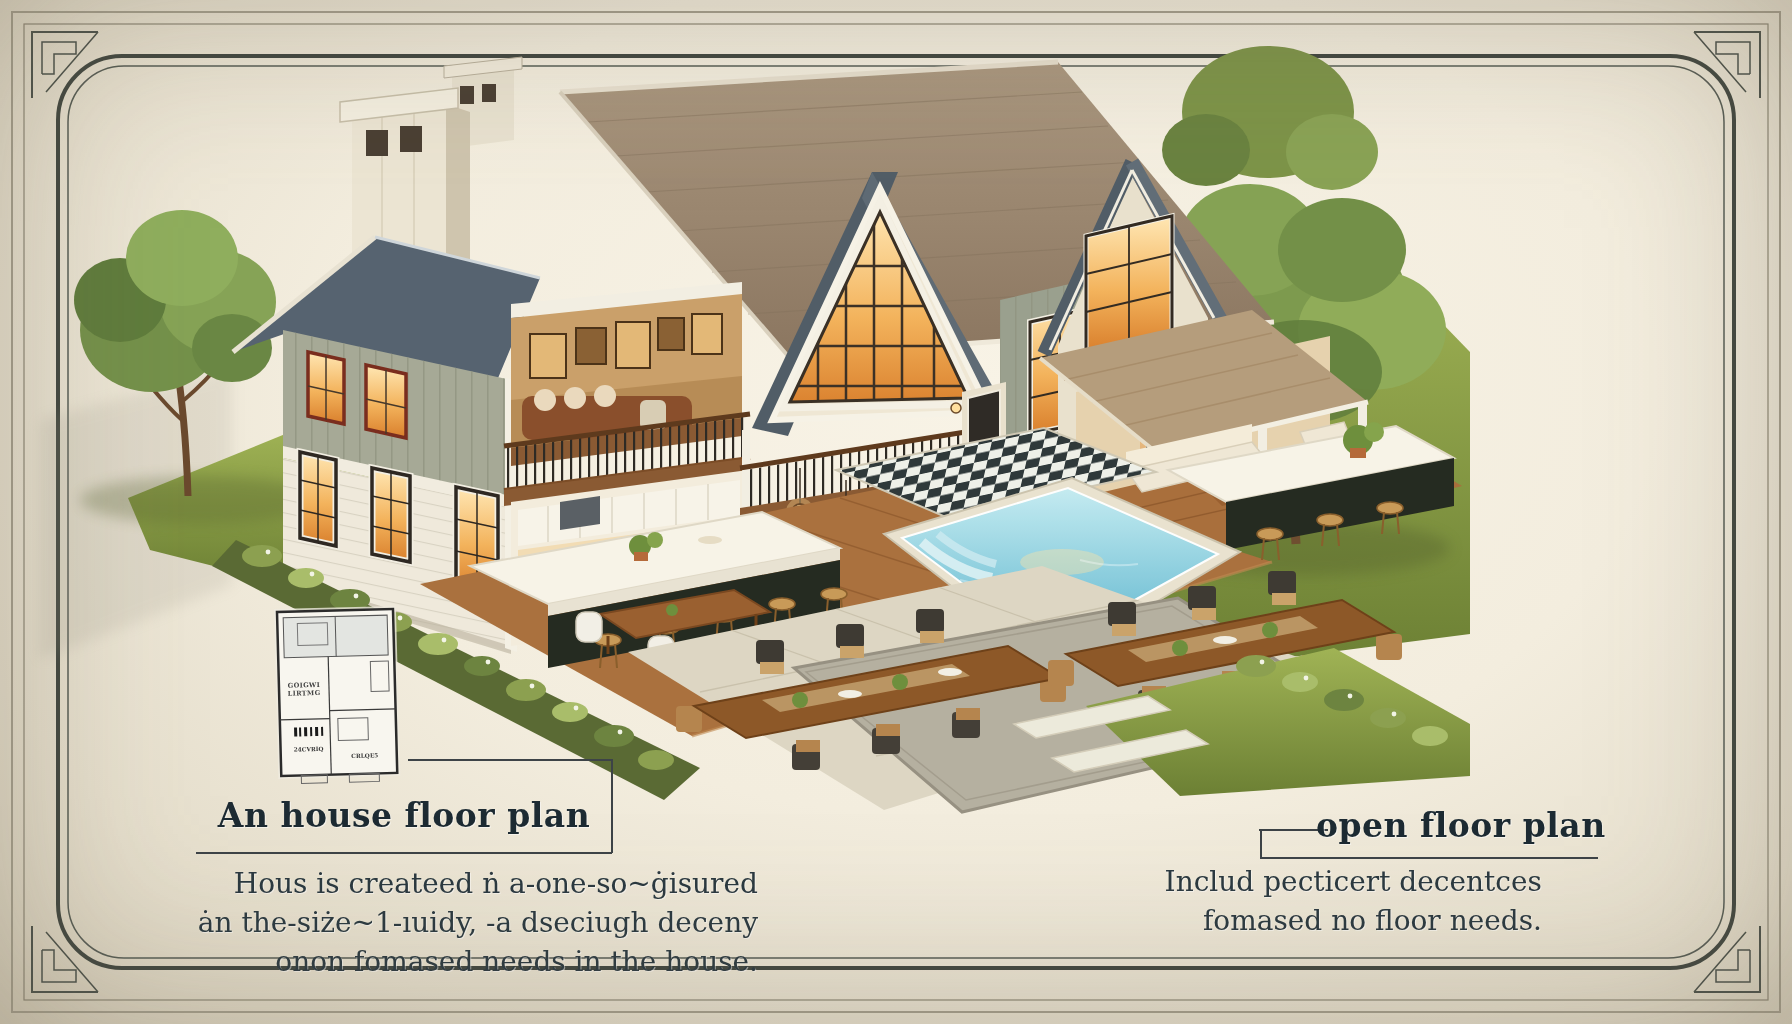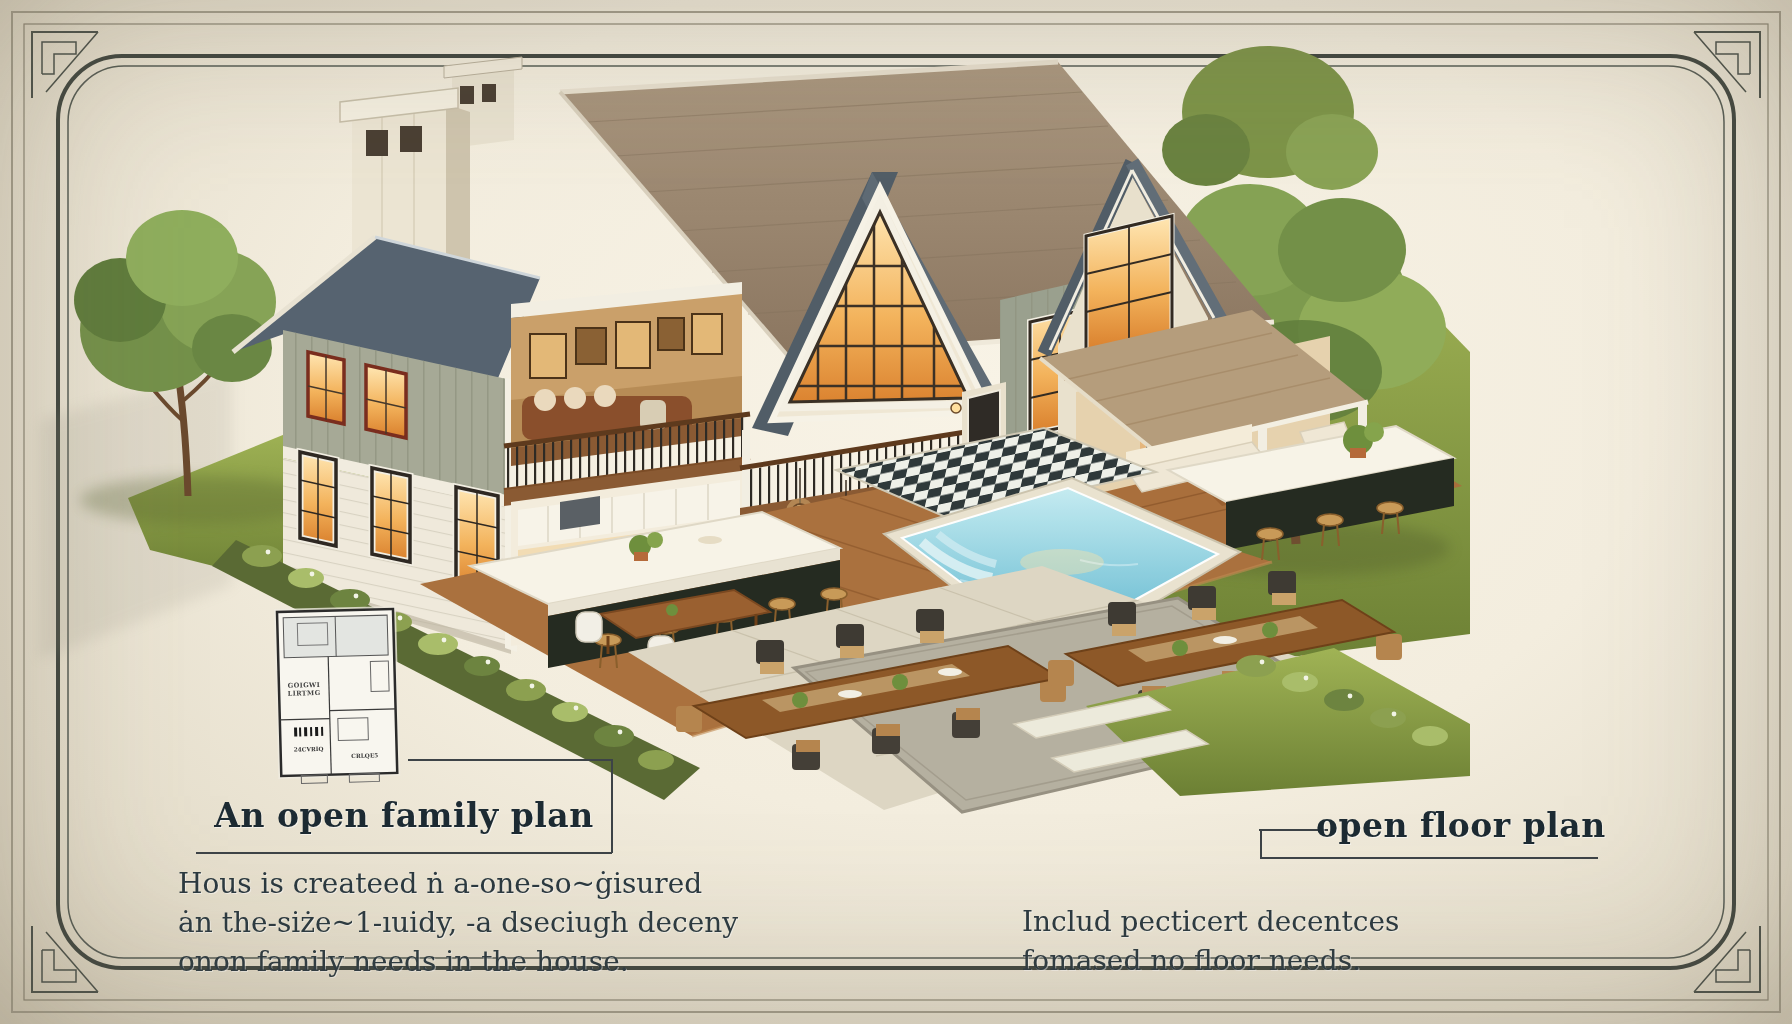--- a/index.html
+++ b/index.html
@@ -11,27 +11,27 @@
   .vignette{position:absolute;inset:0;pointer-events:none;
     box-shadow:inset 0 0 190px rgba(110,100,80,.38);}
   svg.scene{position:absolute;left:0;top:0;}
   .callout{position:absolute;color:#22313a;}
   .callout .heading{
     font-weight:700;font-size:33px;letter-spacing:.5px;color:#1d2b33;
     text-align:center;text-shadow:1px 1px 0 rgba(255,255,255,.55);
     white-space:nowrap;
   }
   .callout .body-line{
-    font-size:28px;line-height:39px;color:#2b3940;text-align:left;
+    font-size:28px;line-height:39px;color:#2b3940;text-align:right;
     text-shadow:1px 1px 0 rgba(255,255,255,.5);white-space:nowrap;
   }
   .lh{left:196px;top:796px;width:416px;}
   .lp{left:178px;top:864px;width:580px;}
   .rh{left:1316px;top:806px;width:260px;}
-  .rp{left:1022px;top:862px;width:520px;margin-top:40px;}
+  .rp{left:1022px;top:862px;width:520px;}
 </style>
 </head>
 <body>
 
 <div class="stage">
 
 <svg class="scene" width="1792" height="1024" viewBox="0 0 1792 1024">
   <defs>
     <linearGradient id="wglow" x1="0" y1="0" x2="0" y2="1">
       <stop offset="0" stop-color="#ffe7b4"></stop>
@@ -600,26 +600,26 @@
 
   <g stroke="#3d4347" stroke-width="2" fill="none">
     <polyline points="408,760 612,760 612,853"></polyline>
     <line x1="196" y1="853" x2="612" y2="853"></line>
     <line x1="1259" y1="830" x2="1328" y2="830"></line>
     <polyline points="1261,830 1261,858 1598,858"></polyline>
   </g>
 </svg>
 
 <div class="callout lh">
-  <div class="heading">An open family plan</div>
+  <div class="heading">An house floor plan</div>
 </div>
 <div class="callout lp">
   <div class="body-line">Hous is createed ṅ a-one-so~ġisured</div>
   <div class="body-line">ȧn the-siże~1-ıuidy, -a dseciugh deceny</div>
-  <div class="body-line">onon family needs in the house.</div>
+  <div class="body-line">onon fomased needs in the house.</div>
 </div>
 <div class="callout rh">
   <div class="heading">open floor plan</div>
 </div>
 <div class="callout rp">
   <div class="body-line">Includ pecticert decentces</div>
   <div class="body-line">fomased no floor needs.</div>
 </div>
 
 <div class="vignette"></div>

